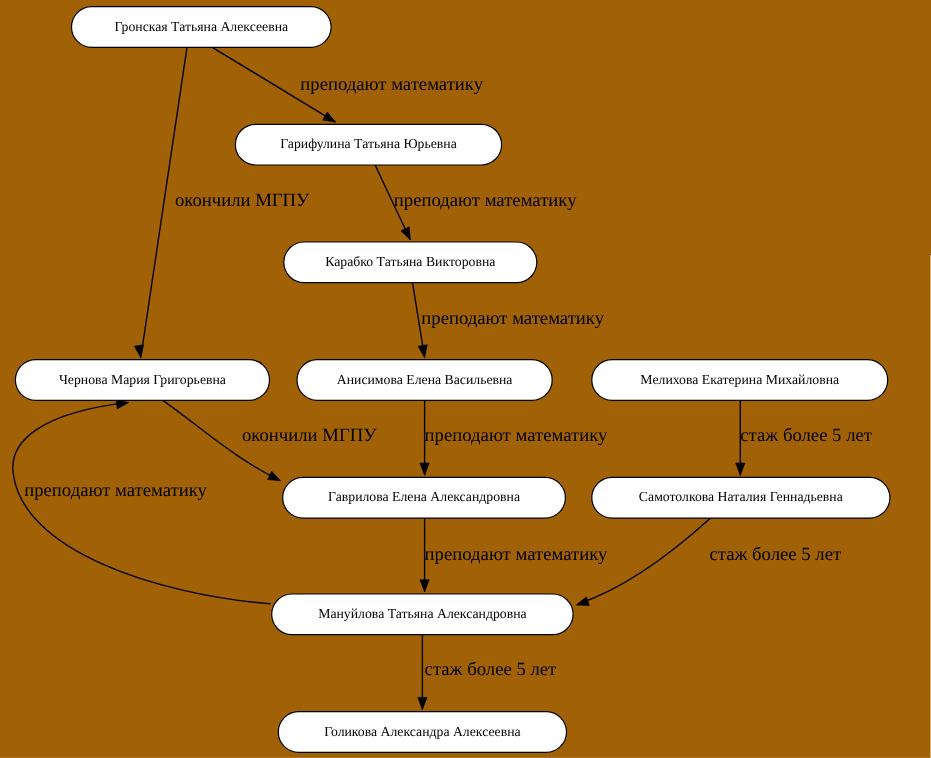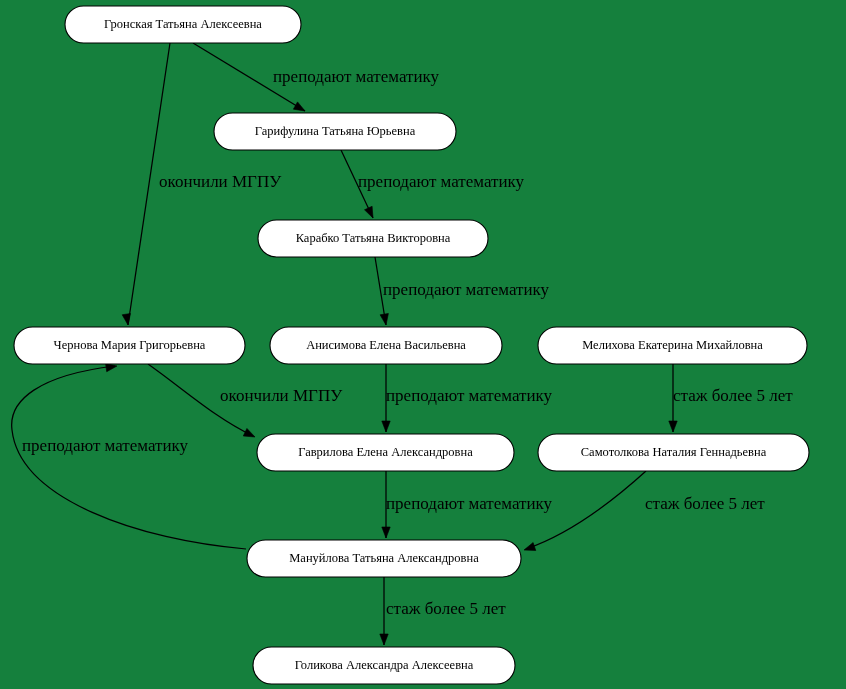--- a/index.html
+++ b/index.html
@@ -4,21 +4,21 @@
 <style>
   html, body {
     margin: 0;
     padding: 0;
     background: #ffffff;
   }
   #graph-root {
     position: relative;
     width: 846px;
     height: 689px;
-    background: #15803d;
+    background: #a16207;
     font-family: "Liberation Serif", "DejaVu Serif", serif;
     overflow: hidden;
   }
   svg#graph-canvas {
     position: absolute;
     left: 0;
     top: 0;
     width: 846px;
     height: 689px;
   }

